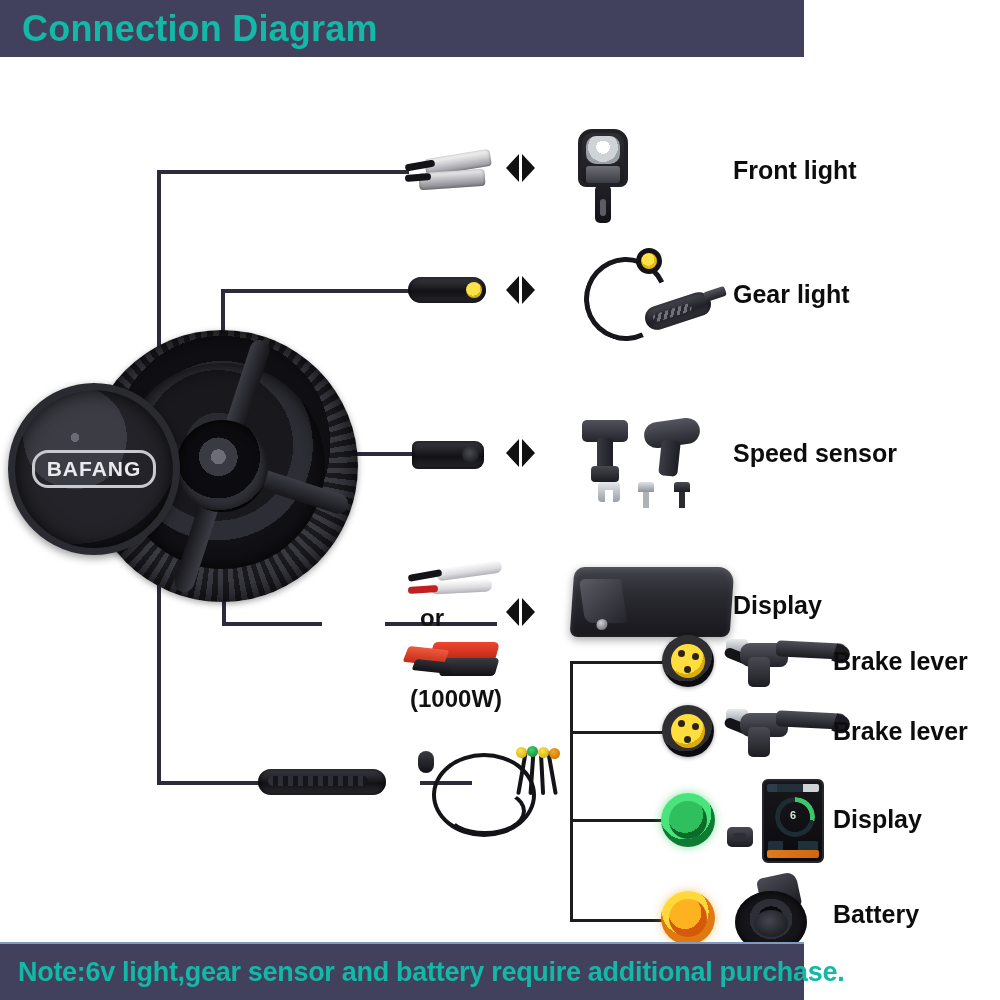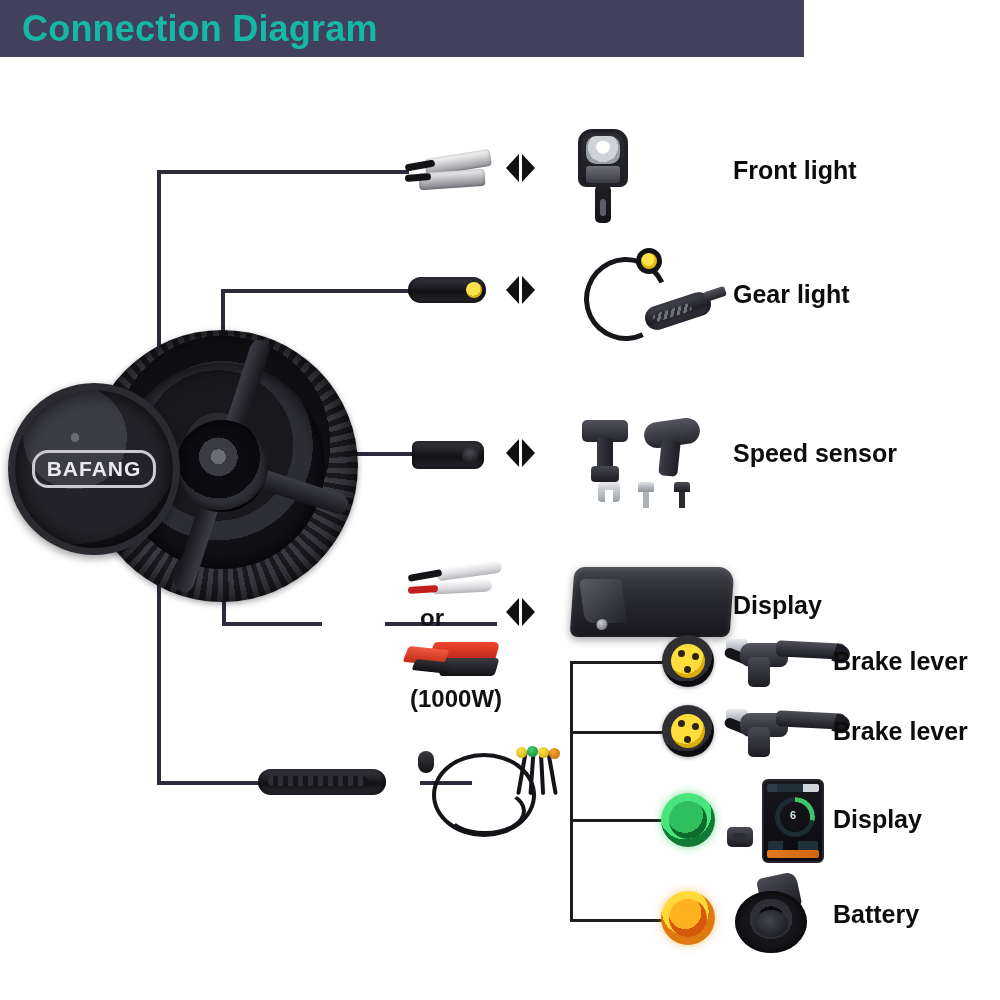--- a/index.html
+++ b/index.html
@@ -446,14 +446,17 @@
       <div class="ring" style="inset:8px;border-radius:50%;background:radial-gradient(circle at 42% 36%,#ffb21f 0 50%,#d4590a 50% 100%);"></div>
     </div>
     <div class="thr" style="left:735px;top:818px;">
       <div class="lever"></div>
       <div class="ring"></div>
     </div>
     <div class="lbl" style="left:833px;top:845px;">Battery</div>
 
   </div>
 
+  <div class="bar bottom">
+    <div class="note">Note:6v light,gear sensor and battery require additional purchase.</div>
+  </div>
 
 </div>
 
 </body></html>

